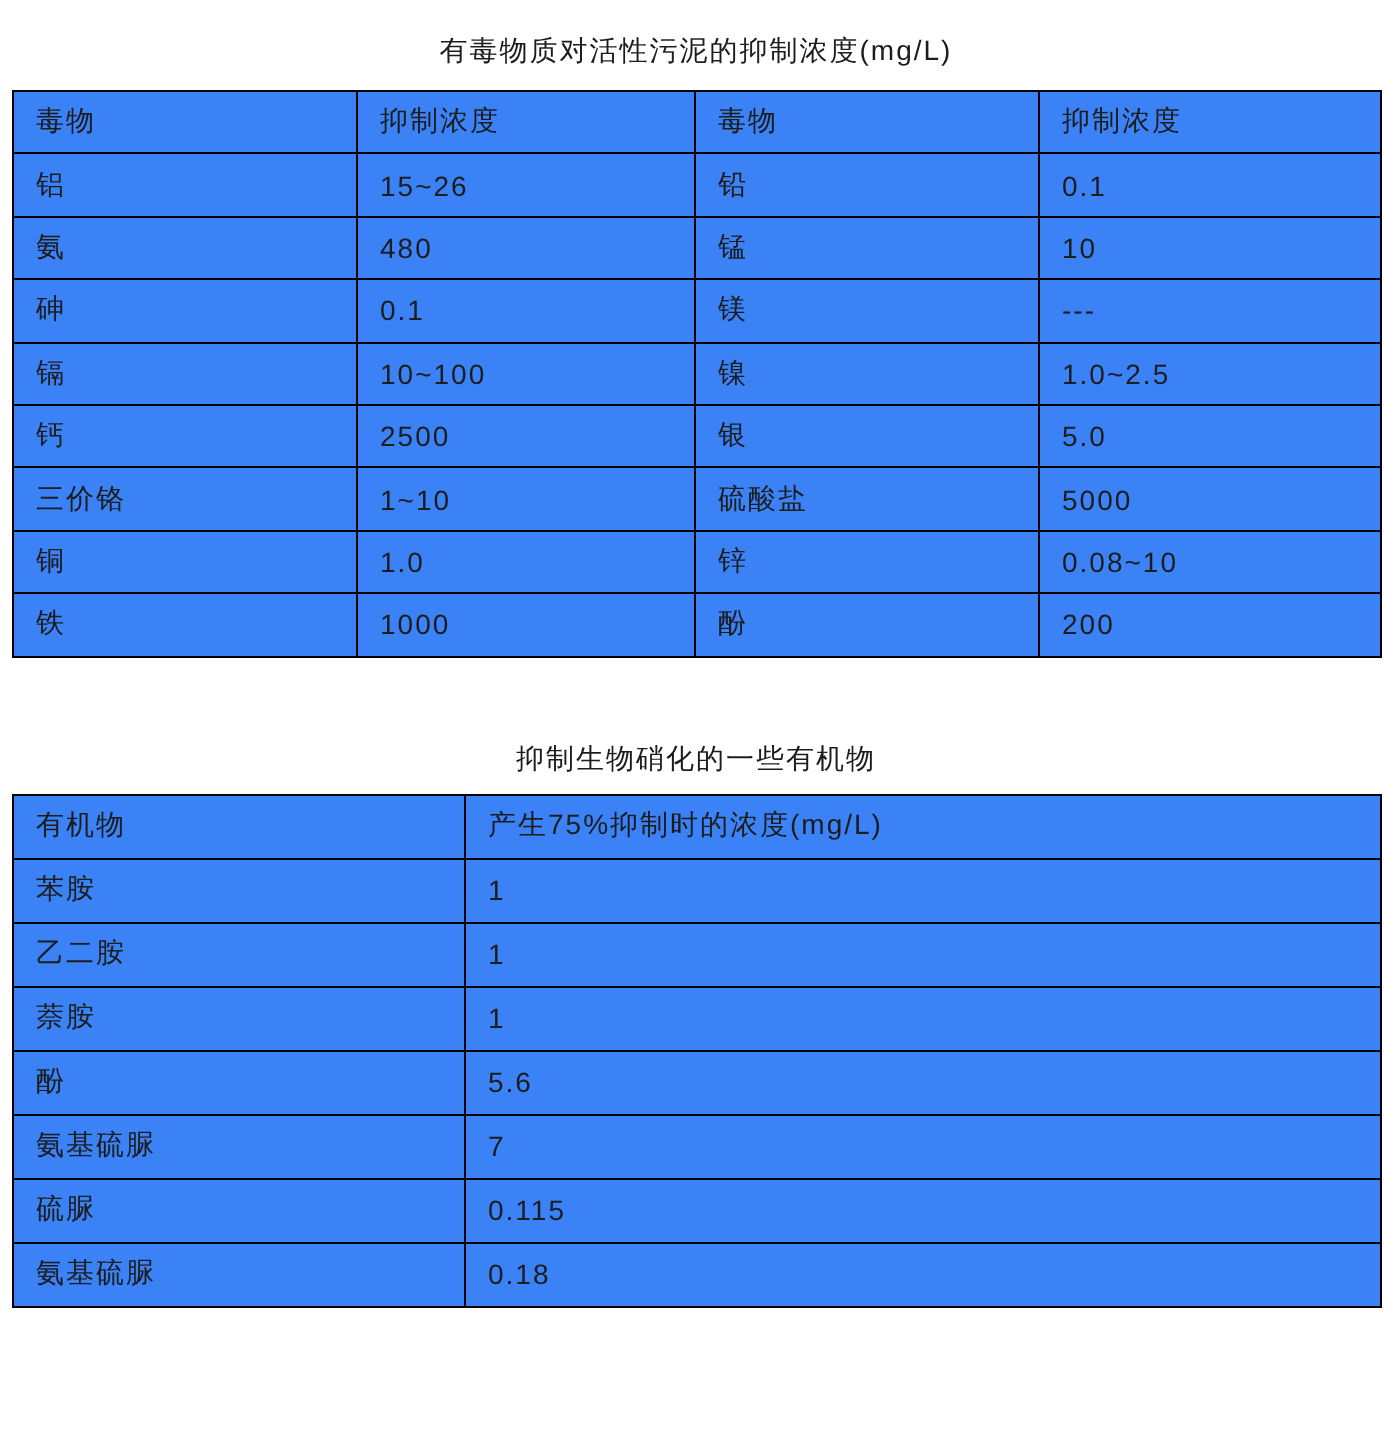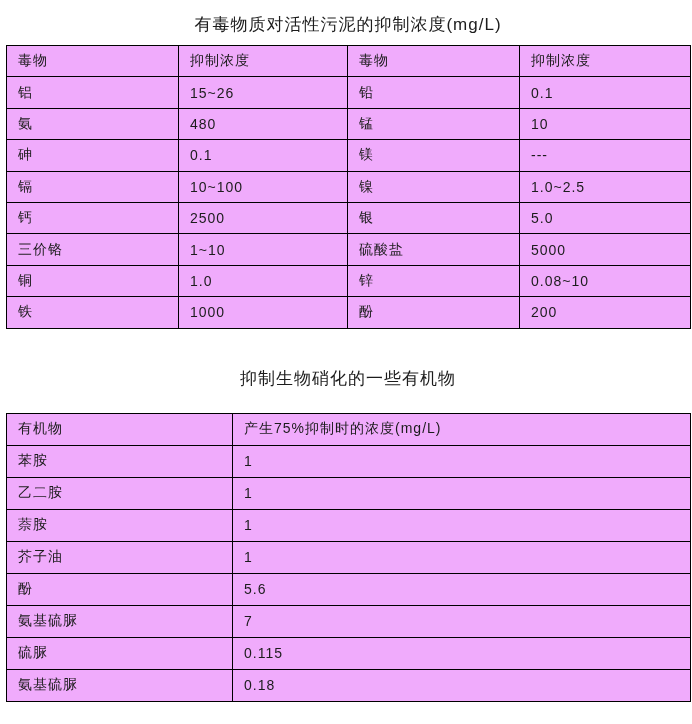--- a/index.html
+++ b/index.html
@@ -14,32 +14,32 @@
     font-family: "Liberation Sans", "DejaVu Sans", sans-serif;
     color: #1c1c1c;
   }
   .doc {
     width: 692px;
     padding-left: 6px;
   }
   .table-title {
     width: 684px;
     text-align: center;
-    font-size: 17px;
+    font-size: 14px;
     line-height: 20px;
     letter-spacing: 1px;
     color: #1c1c1c;
   }
   .title-1 { padding-top: 15px; margin-bottom: 10px; }
-  .title-2 { margin-top: 40px; margin-bottom: 24px; font-family: Liberation Serif, serif; }
+  .title-2 { margin-top: 40px; margin-bottom: 8px; }
   table {
     border-collapse: collapse;
     table-layout: fixed;
     width: 684px;
-    background: #f0abfc;
+    background: #3b82f6;
   }
   th, td {
     border: 1px solid #000000;
     font-size: 14px;
     font-weight: 400;
     text-align: left;
     vertical-align: middle;
     padding: 0 4px 0 11px;
     letter-spacing: 1px;
     white-space: nowrap;
@@ -149,24 +149,20 @@
         </tr>
         <tr>
           <td>乙二胺</td>
           <td>1</td>
         </tr>
         <tr>
           <td>萘胺</td>
           <td>1</td>
         </tr>
         <tr>
-          <td>芥子油</td>
-          <td>1</td>
-        </tr>
-        <tr>
           <td>酚</td>
           <td>5.6</td>
         </tr>
         <tr>
           <td>氨基硫脲</td>
           <td>7</td>
         </tr>
         <tr>
           <td>硫脲</td>
           <td>0.115</td>

